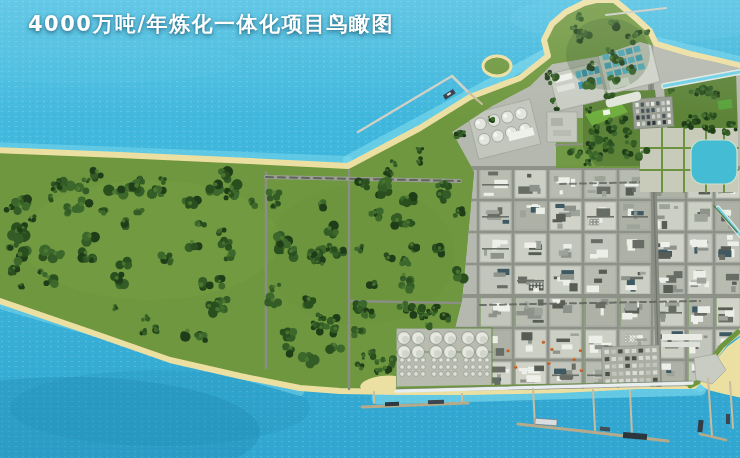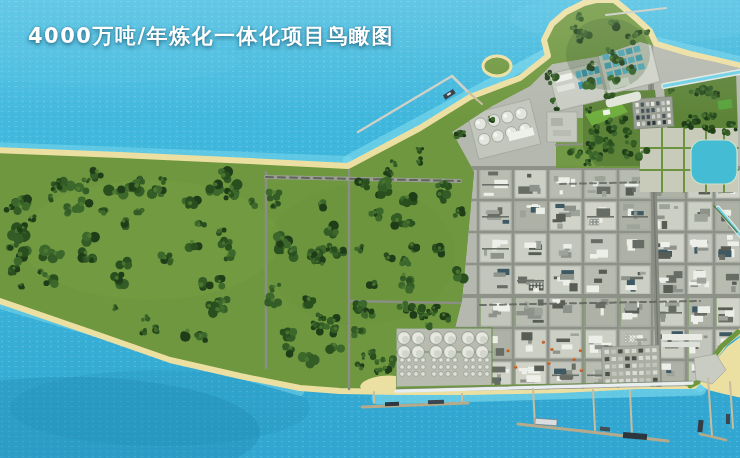--- a/index.html
+++ b/index.html
@@ -1,19 +1,19 @@
 <!DOCTYPE html>
 <html><head>
 <meta charset="utf-8">
 <style>
   html,body{margin:0;padding:0;background:#1a2a33;}
   .stage{position:relative;width:740px;height:458px;overflow:hidden;
          font-family:"DejaVu Sans","Liberation Sans",sans-serif;}
   .stage svg{display:block;}
-  .title{position:absolute;left:28px;top:22px;font-size:21px;font-weight:600;
+  .title{position:absolute;left:28px;top:10px;font-size:21px;font-weight:600;
          color:#ffffff;letter-spacing:1.5px;white-space:nowrap;
          text-shadow:0 2px 4px rgba(0,50,70,.55),0 0 2px rgba(0,60,80,.35);}
 </style>
 </head>
 <body>
 
 <div class="stage">
   <svg id="scene" width="740" height="458" viewBox="0 0 740 458" role="img">
       <defs>
         <linearGradient id="wg" x1="0" y1="0" x2="0.2" y2="1">

